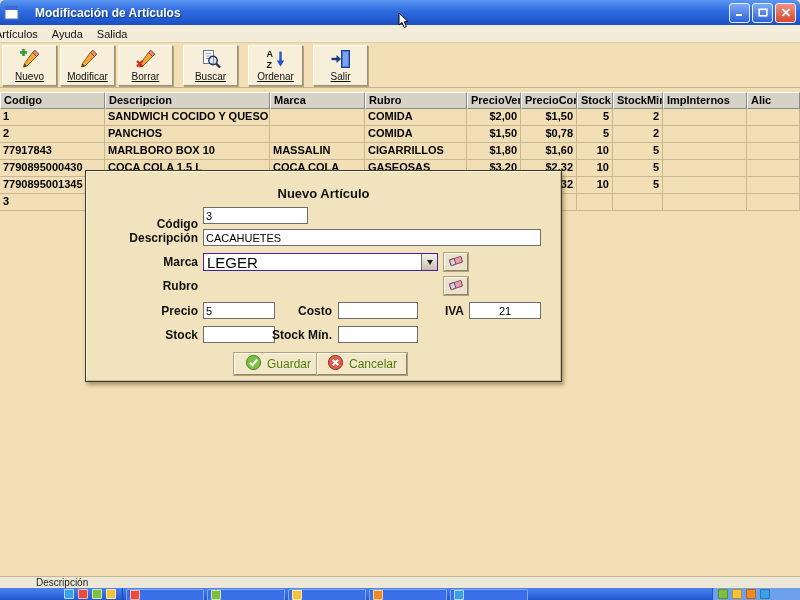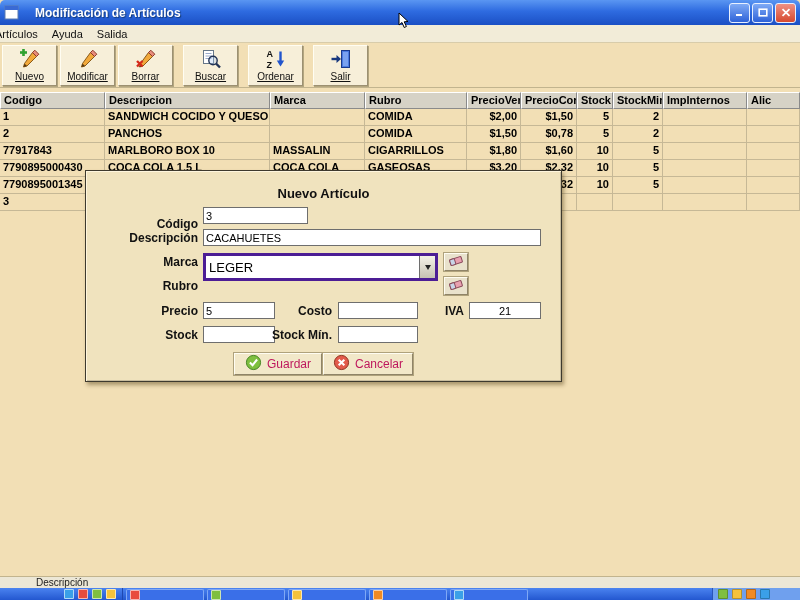--- a/index.html
+++ b/index.html
@@ -49,32 +49,32 @@
   .dialog{position:absolute;left:85px;top:170px;width:477px;height:212px;z-index:10;
     background:var(--dialog-bg,#F0E3BE);border:1px solid #3E3A2E;box-sizing:border-box;
     box-shadow:inset 1px 1px 0 #FFF6DE,inset -1px -1px 0 #C9BD9E,2px 3px 4px rgba(80,60,20,.45);}
   .dialog-title{text-align:center;font-size:13px;font-weight:bold;color:#111;margin-top:15px;}
   .fld-label{position:absolute;left:10px;width:102px;text-align:right;
     font-size:12px;font-weight:bold;color:#111;white-space:nowrap;}
   .fld-label.mid{left:180px;width:66px;}
   .fld-label.iva{left:320px;width:58px;}
   .fld-input{position:absolute;height:17px;border:1px solid #6E6E6E;background:#fff;
     font-size:11px;font-family:inherit;padding:0 2px;box-sizing:border-box;color:#000;}
-  .combo{position:absolute;height:28px;border:3px solid #4c1d95;background:#fff;
-    display:flex;align-items:center;font-size:13px;padding-left:3px;box-sizing:border-box;color:#000;}
+  .combo{position:absolute;height:18px;border:1px solid #4c1d95;background:#fff;
+    display:flex;align-items:center;font-size:15px;padding-left:3px;box-sizing:border-box;color:#000;}
   .combo-arrow{margin-left:auto;width:16px;height:100%;
     background:linear-gradient(180deg,#F4F1E8,#C6C2B2);border-left:1px solid #6E6E6E;
     display:flex;align-items:center;justify-content:center;box-sizing:border-box;}
   .tri{width:0;height:0;border-left:3.5px solid transparent;border-right:3.5px solid transparent;border-top:5px solid #222;}
   .aux-btn{position:absolute;width:24px;height:18px;background:#E9E2CC;
     border:1px solid;border-color:#FFFDF2 #8F8468 #8F8468 #FFFDF2;box-shadow:0 0 0 1px #AFA27C;
     display:flex;align-items:center;justify-content:center;padding:0;box-sizing:border-box;}
   .dlg-btn{position:absolute;height:22px;background:#F2E8C9;
     border:1px solid;border-color:#FFFDF2 #8F8468 #8F8468 #FFFDF2;box-shadow:0 0 0 1px #AFA27C;
-    display:flex;align-items:center;justify-content:center;gap:5px;font-size:12px;color:#be185d;
+    display:flex;align-items:center;justify-content:center;gap:5px;font-size:12px;color:#4d7c0f;
     font-family:inherit;box-sizing:border-box;}
   
   .statusbar{position:absolute;top:576px;left:0;right:0;height:12px;background:#ECE7D6;
     border-top:1px solid #C2B48E;font-size:10px;color:#222;padding-left:36px;overflow:hidden;box-sizing:border-box;}
   .taskbar{position:absolute;top:588px;left:0;right:0;height:12px;
     background:linear-gradient(180deg,#4A83F0,#2357D0);display:flex;align-items:stretch;z-index:20;}
   .start-btn{width:58px;background:linear-gradient(180deg,#6CBF6C,#2F8B2F);
     border-radius:0 6px 6px 0;color:#fff;font-style:italic;font-weight:bold;font-size:11px;
     display:flex;align-items:center;gap:9px;padding-left:4px;box-sizing:border-box;flex:0 0 auto;margin-top:44px;}
   .flag{width:9px;height:9px;display:grid;grid-template-columns:1fr 1fr;grid-template-rows:1fr 1fr;gap:1px;transform:skewY(-6deg);}
@@ -329,21 +329,21 @@
   <label class="fld-label mid" style="top:157px">Stock Mín.</label>
   <input class="fld-input" style="left: 252px; top: 155px; width: 80px;" value="">
 
   <button class="dlg-btn" style="left:148px;top:182px;width:88px">
     <span><svg width="17" height="17" viewBox="0 0 18 18">
           <circle cx="9" cy="9" r="7.5" fill="#7FBF3F" stroke="#3F7F1F"></circle>
           <path d="M5.2 9 L8 11.8 L12.8 5.8" stroke="#FFF" stroke-width="2.2" fill="none"></path>
         </svg></span>
     <span>Guardar</span>
   </button>
-  <button class="dlg-btn" style="left:237px;top:182px;width:90px">
+  <button class="dlg-btn" style="left:231px;top:182px;width:90px">
     <span><svg width="17" height="17" viewBox="0 0 18 18">
           <circle cx="9" cy="9" r="7.5" fill="#E25B4B" stroke="#8A2A1A"></circle>
           <path d="M6 6 L12 12 M12 6 L6 12" stroke="#FFF" stroke-width="2.2"></path>
         </svg></span>
     <span>Cancelar</span>
   </button>
 </div>
 
 <div class="statusbar">
   <span>Descripción</span>

